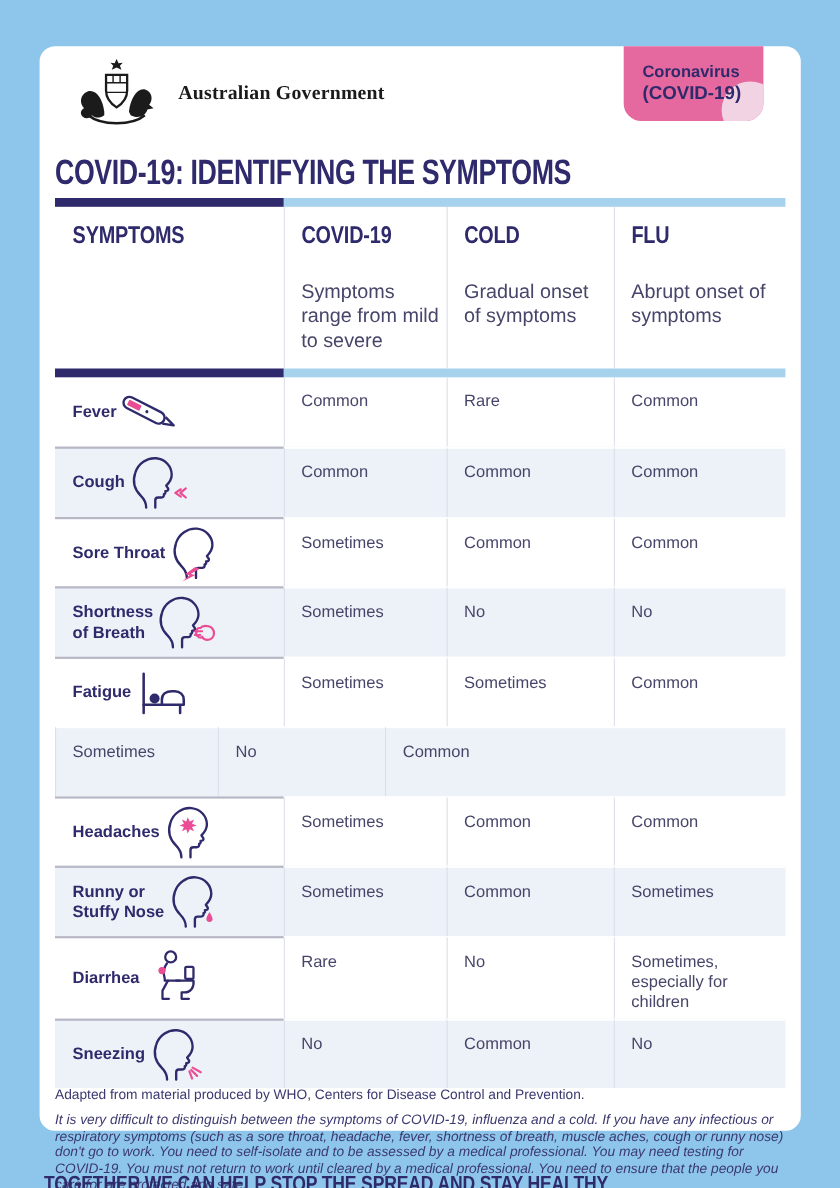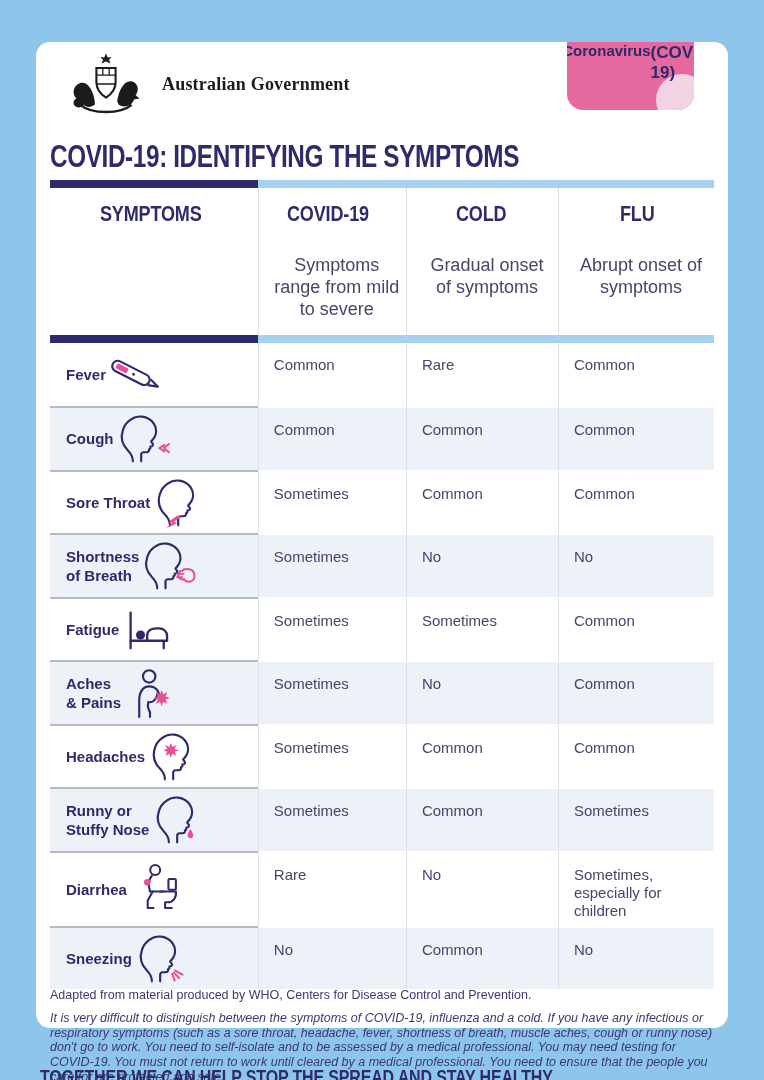--- a/index.html
+++ b/index.html
@@ -17,34 +17,34 @@
   }
   *{margin:0;padding:0;box-sizing:border-box;}
   html,body{width:764px;height:1080px;overflow:hidden;}
   body{background:var(--blue_bg);font-family:"Liberation Sans",sans-serif;position:relative;}
   .card{position:absolute;left:36px;top:42px;width:692px;height:986px;background:#fff;border-radius:14px;}
 
   
   .logo-row{position:absolute;left:22px;top:10px;display:flex;align-items:center;}
   .coa{width:96px;height:64px;}
   .gov-name{font-family:"Liberation Serif",serif;font-weight:bold;font-size:18px;color:var(--black);margin-left:8px;letter-spacing:.2px;}
-  .badge{position:absolute;top:0;right:34px;width:127px;height:68px;background:var(--pink_badge);border-radius:0 0 16px 16px;overflow:hidden;display:flex;flex-direction:row;justify-content:center;padding-left:17px;margin-left:28px;}
+  .badge{position:absolute;top:0;right:34px;width:127px;height:68px;background:var(--pink_badge);border-radius:0 0 16px 16px;overflow:hidden;display:flex;flex-direction:column;justify-content:center;padding-left:17px;margin-left:28px;}
   .badge .fold{position:absolute;right:-14px;bottom:-16px;width:52px;height:52px;background:var(--pink_fold);border-radius:50%;}
   .badge-line1{font-weight:bold;font-size:15px;color:var(--navy);position:relative;z-index:1;}
   .badge-line2{font-weight:bold;font-size:17px;color:var(--navy);position:relative;z-index:1;margin-top:1px;}
 
   .page-title{position:absolute;left:14px;top:96px;font-size:32px;font-weight:800;color:var(--navy);white-space:nowrap;display:inline-block;transform:scaleX(.76);transform-origin:left center;letter-spacing:-.5px;}
 
   
   .table{position:absolute;left:14px;top:138px;width:664px;}
   .bar-row{display:flex;height:8px;}
   .bar-seg1{width:31.3%;background:var(--navy);}
   .bar-seg2{flex:1;background:var(--bar_blue);}
   .head-row{display:flex;}
-  .hcell{padding-top:13px;padding-bottom:14px;min-height:99px;text-align:center;}
+  .hcell{padding-top:13px;padding-bottom:14px;min-height:99px;}
   .h-sym{width:31.3%;padding-left:16px;}
   .h-col{border-left:1px solid var(--col_line);padding-left:15px;padding-right:6px;}
   .h-covid{width:22.3%;}
   .h-cold{width:22.9%;}
   .h-flu{flex:1;}
   .col-title{font-size:22px;font-weight:800;color:var(--navy);display:inline-block;transform:scaleX(.82);transform-origin:left center;white-space:nowrap;letter-spacing:-.2px;}
   .col-sub{margin-top:28px;font-size:18px;line-height:1.22;color:var(--text);}
 
   .t-row{display:flex;min-height:63.5px;}
   .t-row.alt{background:var(--lavender);}
@@ -202,32 +202,20 @@
     <path d="M34,44 L34,38 C34,32 39,29 45,29 L48,29 C54,29 58,33 58,38 L58,44" stroke="#2e2a6b" stroke-width="2.8" stroke-linejoin="round"></path>
   </svg>
             </span>
     </div>
     <div class="val covid">Sometimes</div>
     <div class="val cold">Sometimes</div>
     <div class="val flu">Common</div>
   </div>
 
   <div class="t-row alt">
-    <div class="cell c-sym">
-      <span class="symptom-label">Aches
-&amp; Pains</span>
-      <span class="icon-host">
-              <svg viewBox="0 0 70 62" fill="none" xmlns="http://www.w3.org/2000/svg">
-    <circle cx="34" cy="11" r="7.5" stroke="#2e2a6b" stroke-width="2.6"></circle>
-    <path d="M22,60 L22,40 C22,29 27,23 34,23 C42,23 47,29 46,38" stroke="#2e2a6b" stroke-width="2.6" stroke-linecap="round"></path>
-    <path d="M44,32 C43,39 38,43 33,42 C32,46 33,51 35,54 L35,60" stroke="#2e2a6b" stroke-width="2.6" stroke-linecap="round" stroke-linejoin="round"></path>
-    <polygon points="59,37 53.6,38.9 56.1,44.1 50.9,41.6 49,47 47.1,41.6 41.9,44.1 44.4,38.9 39,37 44.4,35.1 41.9,29.9 47.1,32.4 49,27 50.9,32.4 56.1,29.9 53.6,35.1" fill="#ea4d94"></polygon>
-  </svg>
-            </span>
-    </div>
     <div class="val covid">Sometimes</div>
     <div class="val cold">No</div>
     <div class="val flu">Common</div>
   </div>
 
   <div class="t-row">
     <div class="cell c-sym">
       <span class="symptom-label">Headaches</span>
       <span class="icon-host">
               <svg viewBox="0 0 70 62" fill="none" xmlns="http://www.w3.org/2000/svg">

